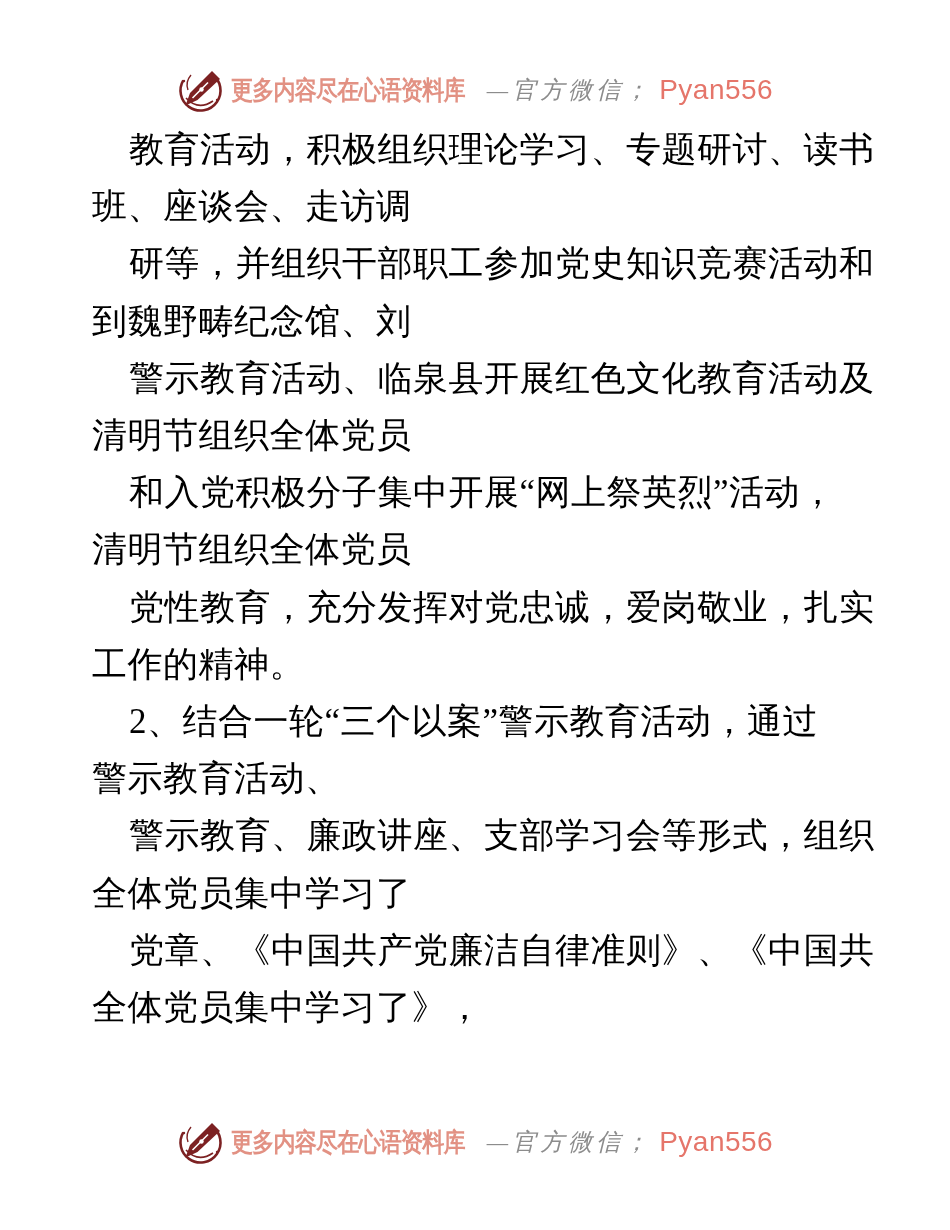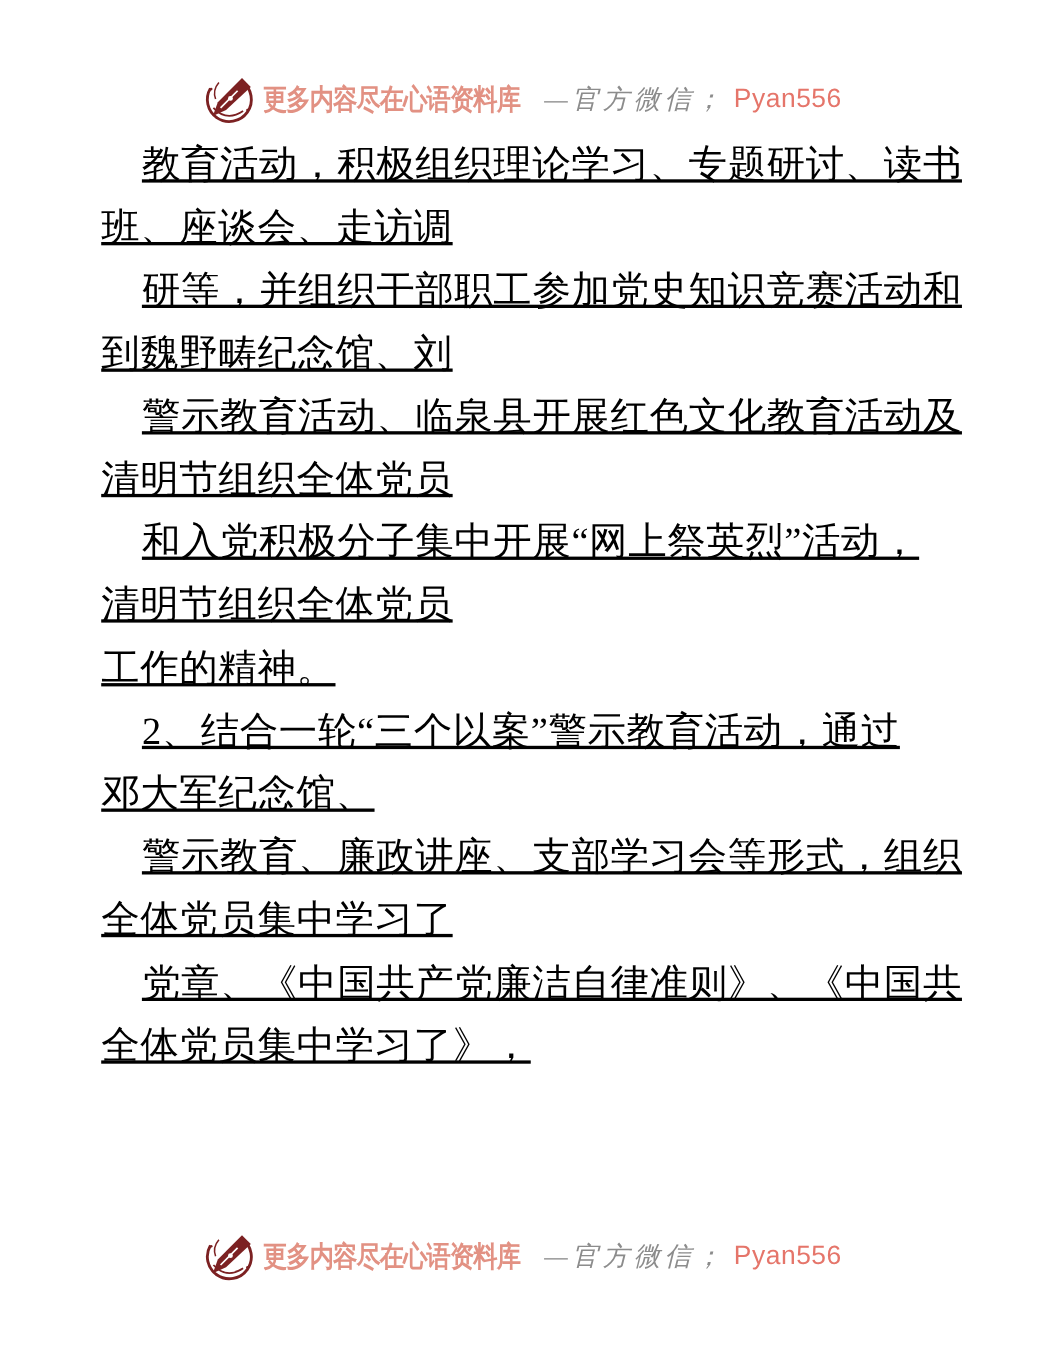--- a/index.html
+++ b/index.html
@@ -48,37 +48,36 @@
     font-size: 24px;
     font-style: italic;
     letter-spacing: 4px;
     margin-left: -26px;
     color: #8c8c8c;
     text-align: center;
   }
   .wm-id {
     display: inline-block;
     font-family: "Liberation Sans", "DejaVu Sans", sans-serif;
-    font-size: 24px;
+    font-size: 28px;
     letter-spacing: 0.5px;
     color: #e5756a;
   }
   .body-text {
     position: absolute;
     left: 92px;
     top: 121px;
     width: 775px;
     font-size: 35px;
     line-height: 57.2px;
     color: #000000;
   }
   .line {
     white-space: nowrap;
     letter-spacing: 0.5px;
-    text-decoration: underline;
   }
   .line.indent {
     text-indent: 37px;
   }
 </style>
 </head>
 <body>
 
 <div class="page">
 
@@ -105,23 +104,24 @@
 
   <main class="body-text">
       <div class="line indent">教育活动，积极组织理论学习、专题研讨、读书</div>
       <div class="line">班、座谈会、走访调</div>
       <div class="line indent">研等，并组织干部职工参加党史知识竞赛活动和</div>
       <div class="line">到魏野畴纪念馆、刘</div>
       <div class="line indent">警示教育活动、临泉县开展红色文化教育活动及</div>
       <div class="line">清明节组织全体党员</div>
       <div class="line indent">和入党积极分子集中开展“网上祭英烈”活动，</div>
       <div class="line">清明节组织全体党员</div>
+      <div class="line indent">党性教育，充分发挥对党忠诚，爱岗敬业，扎实</div>
       <div class="line">工作的精神。</div>
       <div class="line indent">2、结合一轮“三个以案”警示教育活动，通过</div>
-      <div class="line">邓大军纪念馆、</div>
+      <div class="line">警示教育活动、</div>
       <div class="line indent">警示教育、廉政讲座、支部学习会等形式，组织</div>
       <div class="line">全体党员集中学习了</div>
       <div class="line indent">党章、《中国共产党廉洁自律准则》、《中国共</div>
       <div class="line">全体党员集中学习了》，</div>
     </main>
 
   <footer class="watermark watermark-bottom">
     <span class="wm-logo">
       <svg width="47" height="47" viewBox="0 0 47 47" xmlns="http://www.w3.org/2000/svg">
         <g fill="none" stroke="#7c2122">

